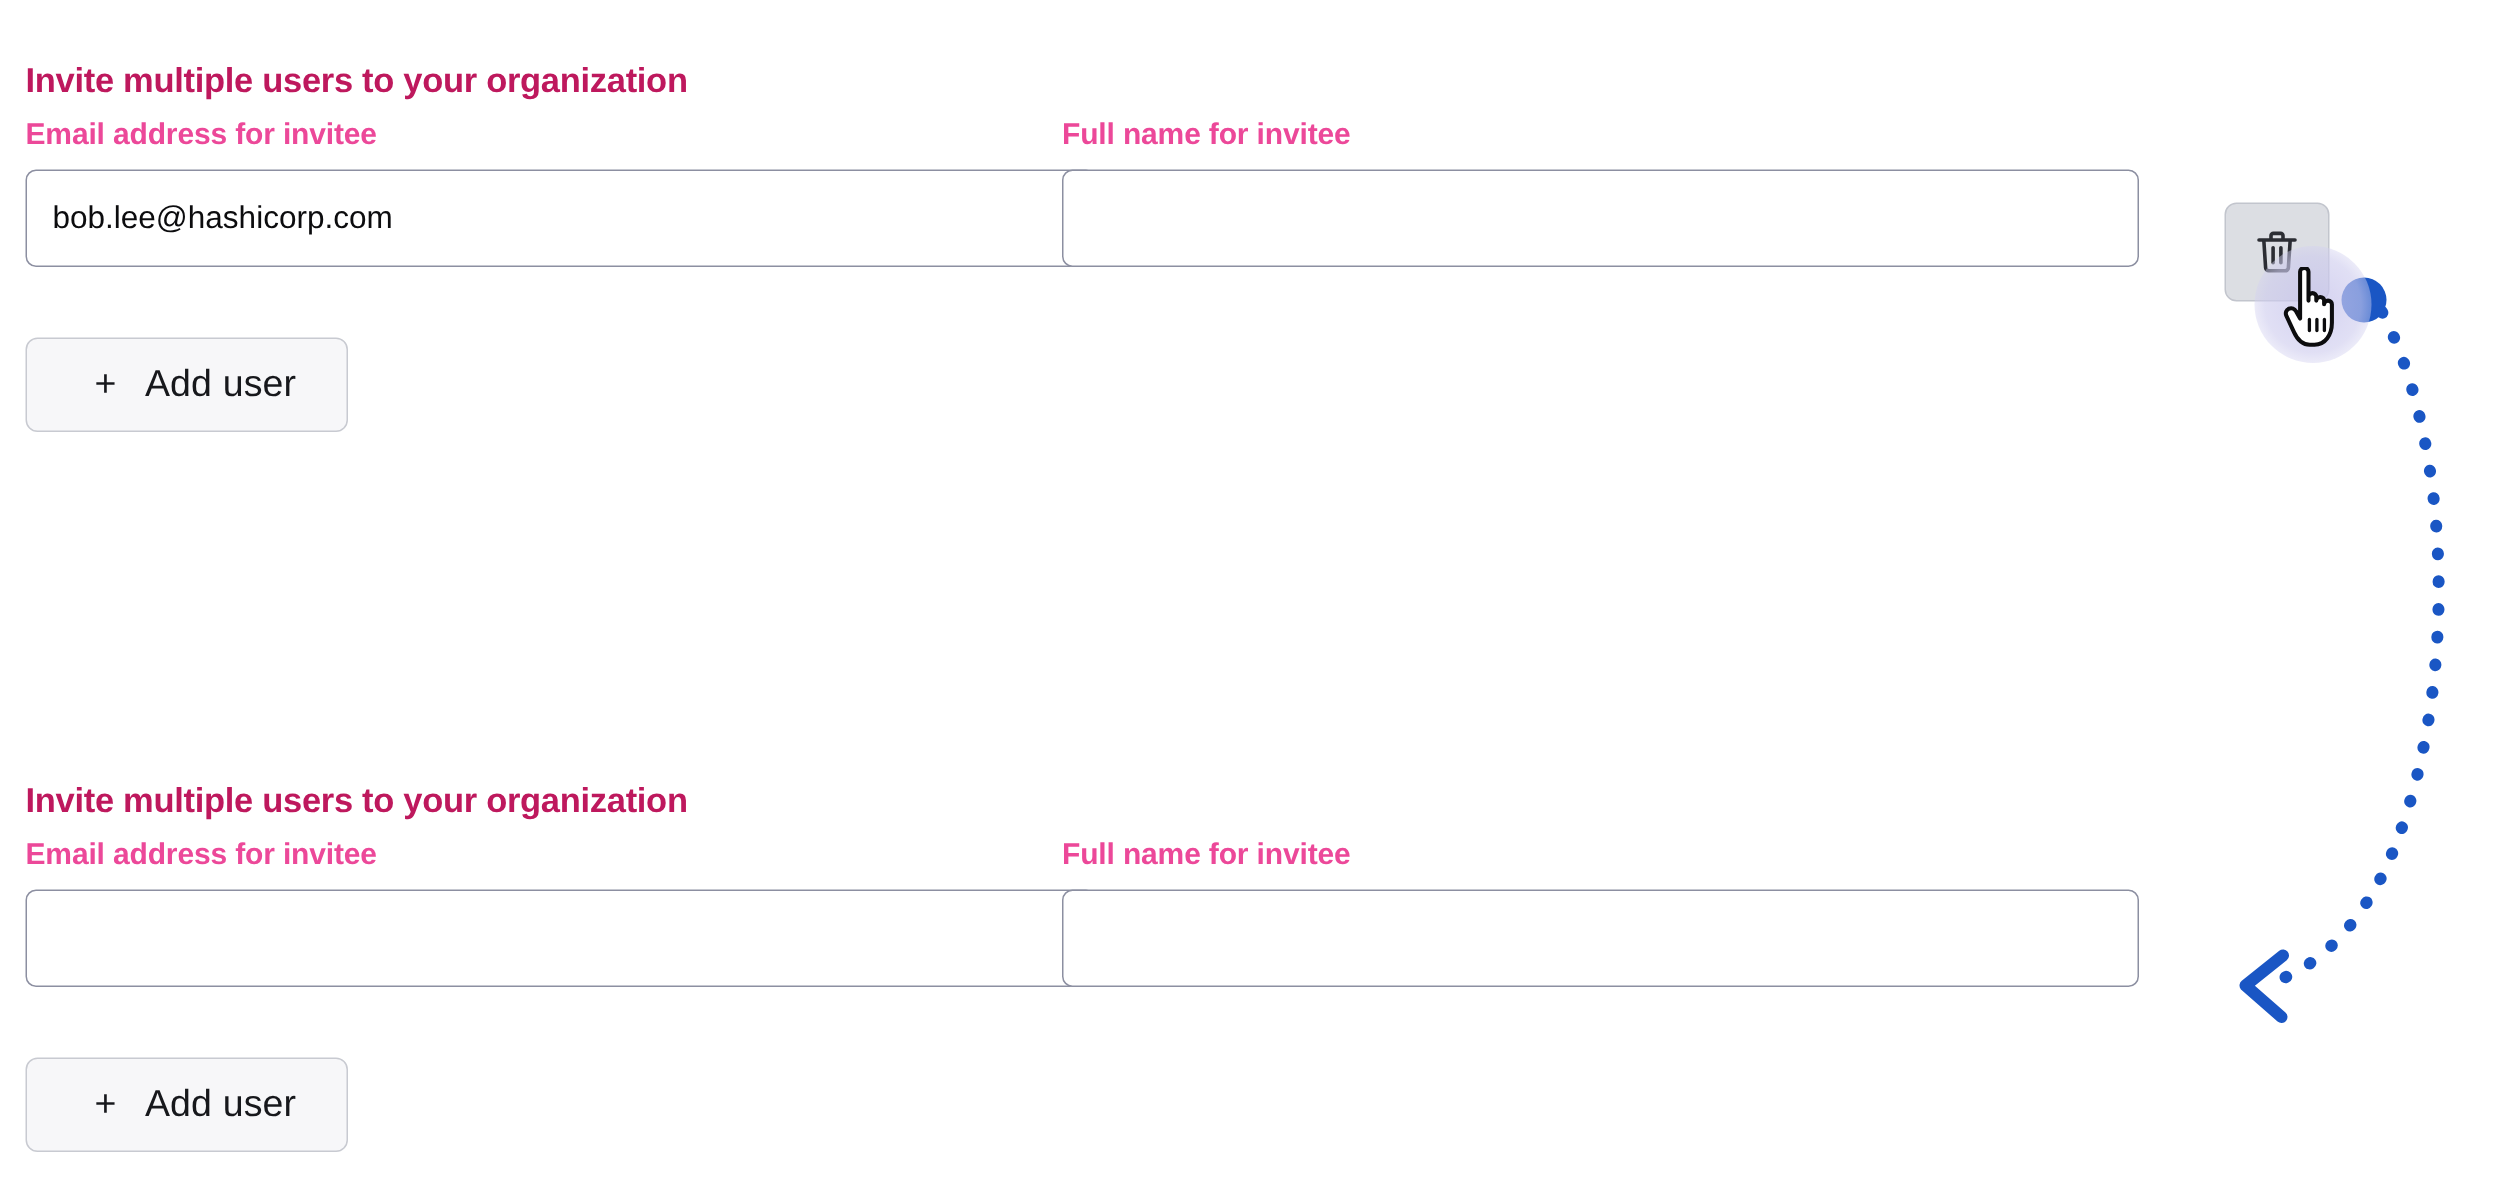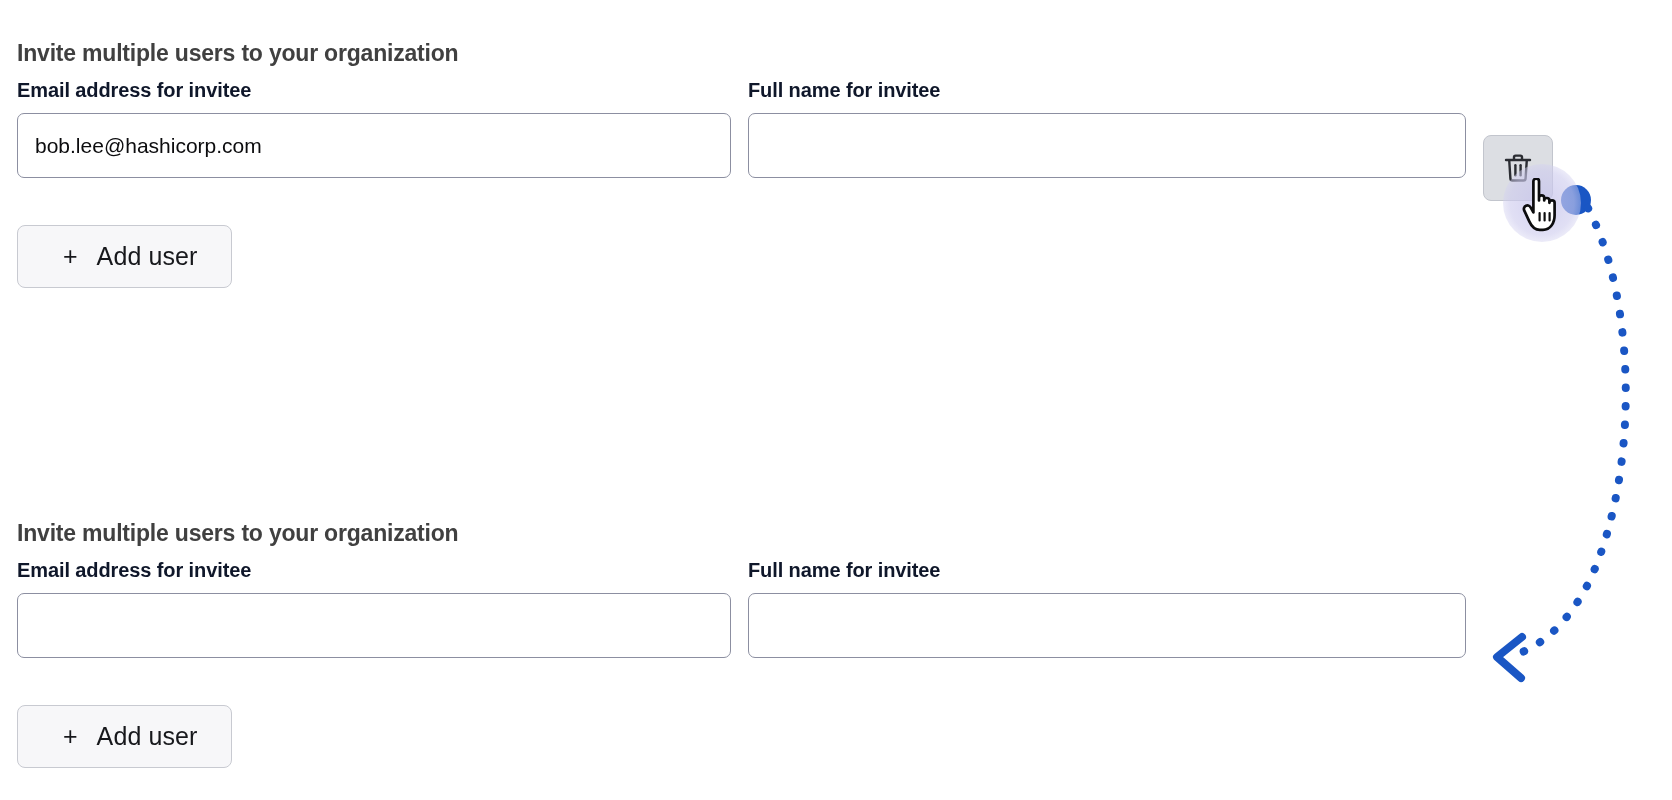--- a/index.html
+++ b/index.html
@@ -32,45 +32,45 @@
   .form-block.block-2 { top: 480px; }
 
   .block-title {
     position: absolute;
     left: 17px;
     top: 20px;
     font-size: 23px;
     font-weight: 700;
     letter-spacing: -0.2px;
     line-height: 28px;
-    color: #404040;
+    color: #be185d;
     white-space: nowrap;
   }
 
   .fields-row {
     position: absolute;
     left: 0;
     top: 78px;
     right: 0;
     height: 120px;
   }
 
   .field {
     position: absolute;
     top: 0;
   }
   .field.email  { left: 17px;  width: 714px; }
-  .field.fullname { left: 748px; width: 718px; }
+  .field.fullname { left: 708px; width: 718px; }
 
   .field-label {
     font-size: 20px;
     font-weight: 700;
     line-height: 24px;
     letter-spacing: -0.1px;
-    color: #0f172a;
+    color: #ec4899;
     white-space: nowrap;
     display: block;
     margin-bottom: 11px;
   }
 
   .text-input {
     box-sizing: border-box;
     width: 100%;
     height: 65px;
     border: 1.6px solid #8c8fa1;

